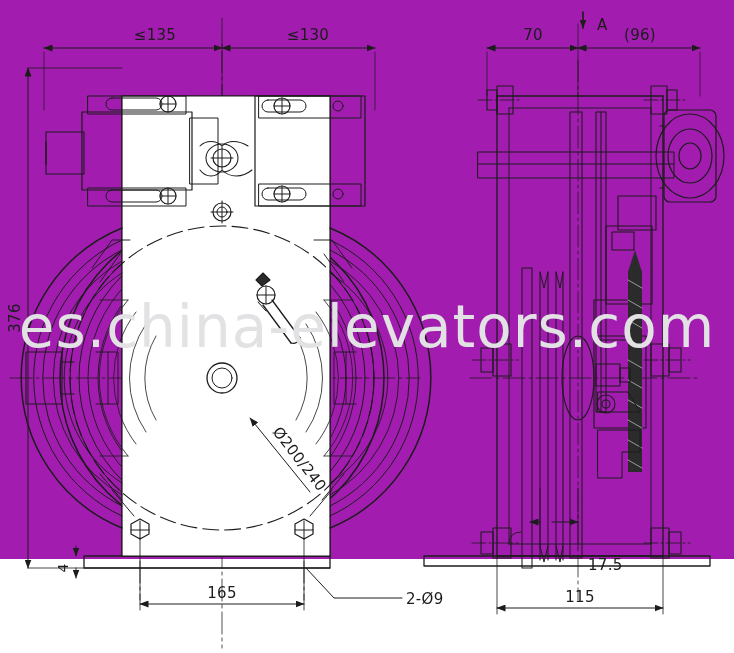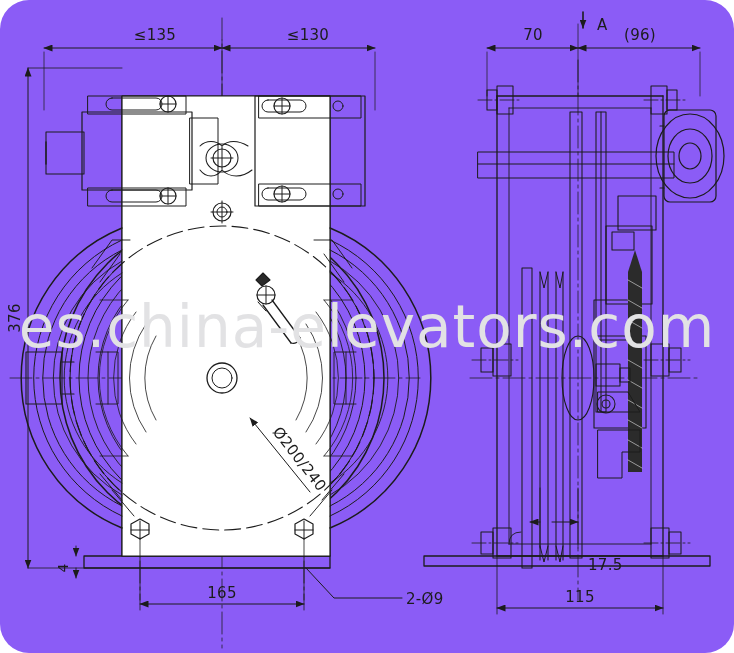--- a/index.html
+++ b/index.html
@@ -1,18 +1,18 @@
 <!DOCTYPE html>
 <html><head>
 <meta charset="utf-8">
 <style>
   html,body{margin:0;padding:0;background:#ffffff;}
   body{width:734px;height:653px;overflow:hidden;
        font-family:"DejaVu Sans","Liberation Sans",sans-serif;}
-  #stage{position:relative;width:734px;height:653px;background:#8b5cf6;border-radius:29px;}
+  #stage{position:relative;width:734px;height:559px;background:#a21caf;}
   #stage svg{position:absolute;left:0;top:0;}
   .dimtext{font-family:"DejaVu Sans","Liberation Sans",sans-serif;
            font-size:15px;fill:#1c1c1c;letter-spacing:.3px;}
   .dimtext.sm{font-size:14px;}
   .wm{font-family:"DejaVu Sans","Liberation Sans",sans-serif;
       font-size:58px;fill:#e2e2e4;letter-spacing:1px;}
 </style>
 </head>
 <body>
 

